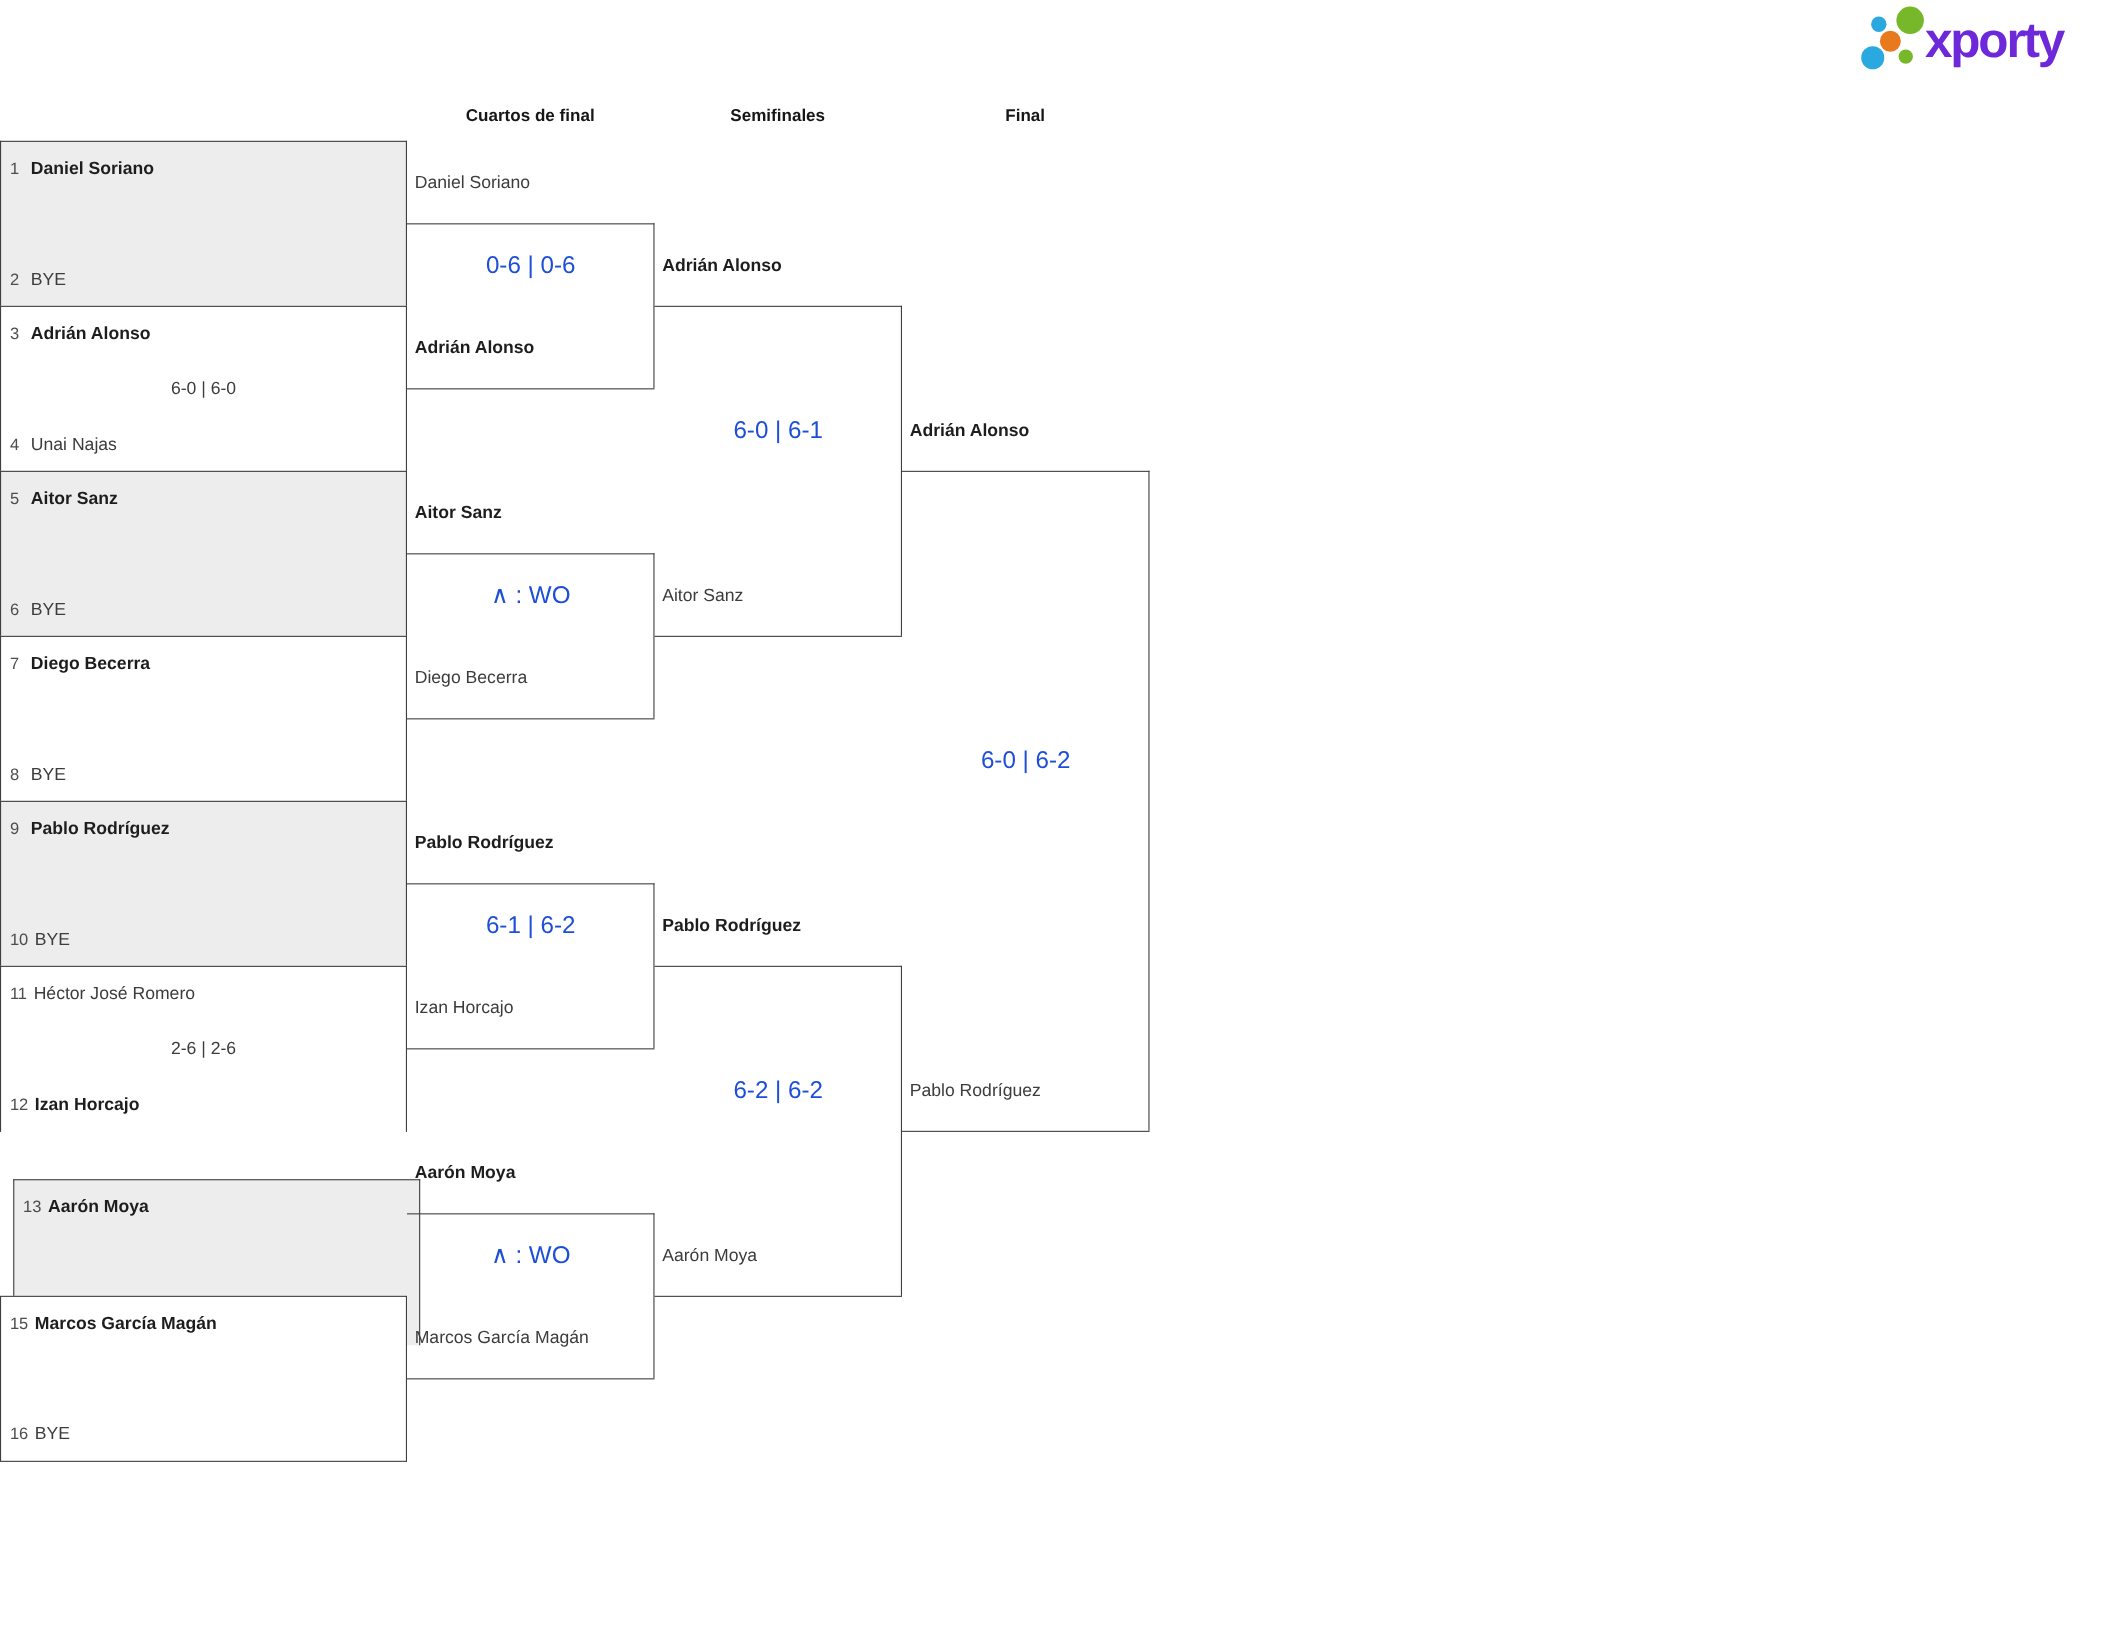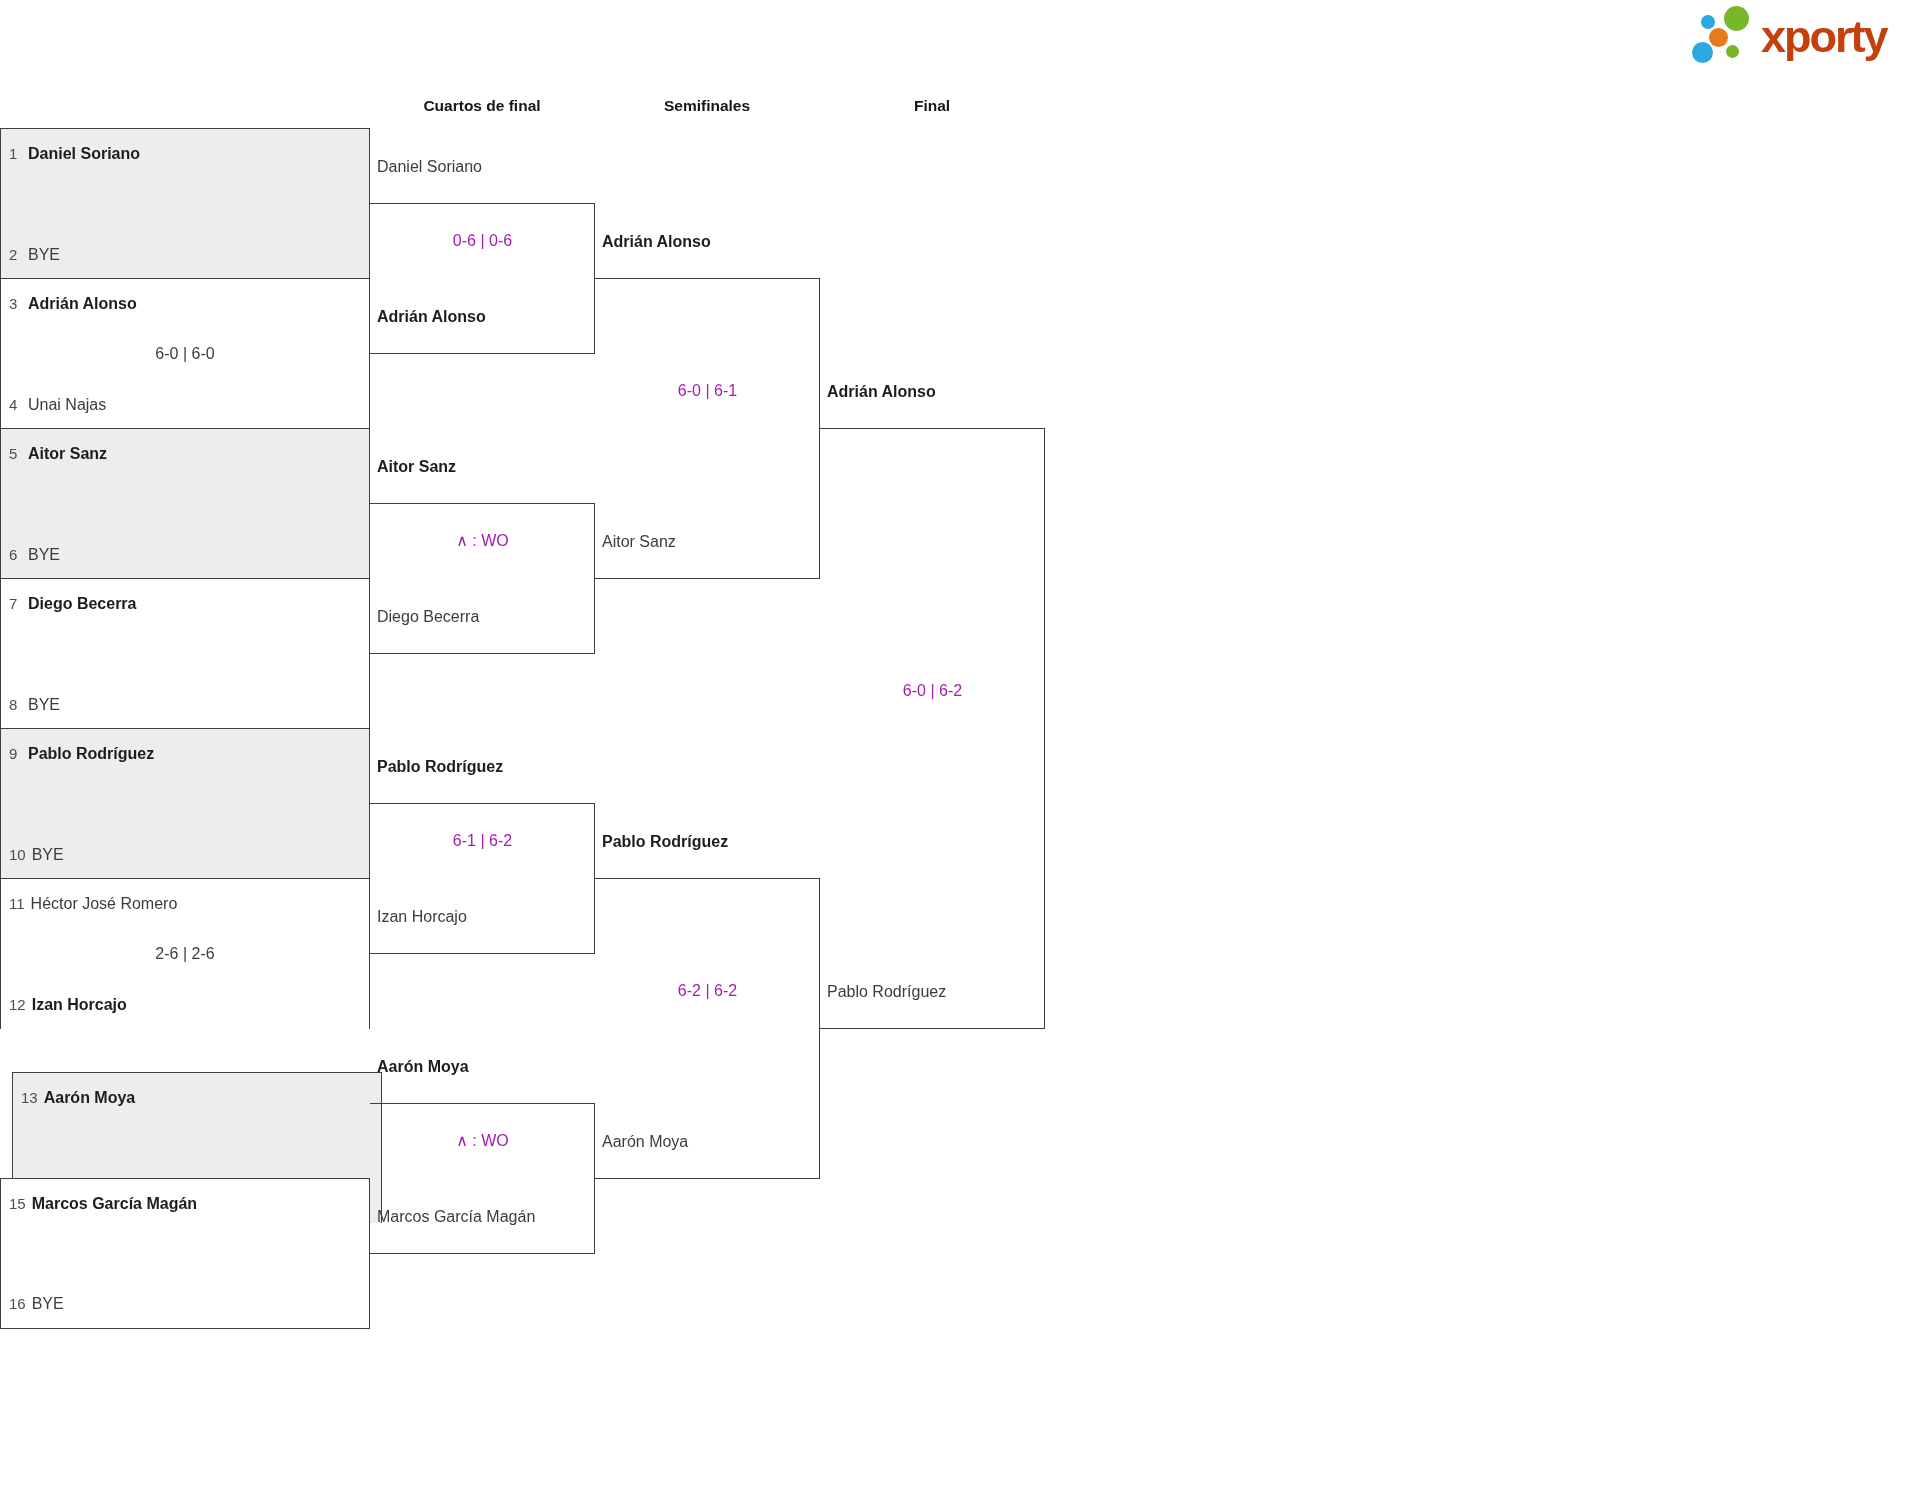--- a/index.html
+++ b/index.html
@@ -28,35 +28,35 @@
   .seed{display:inline-block;min-width:13px;margin-right:6px;font-weight:400;color:#4d4d4d;font-size:15px;}
   .pname{color:#3c3c3c;font-weight:400;}
   .pname.winner{color:#1d1d1d;font-weight:700;}
   .oct-score{position:absolute;left:0;width:100%;top:50%;transform:translateY(-50%);
              text-align:center;font-size:16px;color:#3c3c3c;}
 
   
   .slot{position:absolute;width:225px;height:70px;box-sizing:border-box;border-bottom:1px solid #3f3f3f;
         display:flex;align-items:flex-end;padding:0 6px 27px 7px;font-size:16px;line-height:19px;white-space:nowrap;}
   .connector{position:absolute;width:0;border-left:1px solid #3f3f3f;}
-  .rscore{position:absolute;width:225px;text-align:center;font-size:16px;line-height:19px;color:#a21caf;white-space:nowrap;}
+  .rscore{position:absolute;width:225px;text-align:center;font-size:22px;line-height:19px;color:#1d4ed8;white-space:nowrap;}
 </style>
 </head>
 <body>
 
 <div class="page">
 
 
   <div class="logo">
     <span class="dot" style="left: 16px; top: 15px; width: 14px; height: 14px; background: rgb(42, 169, 224);"></span>
     <span class="dot" style="left: 39px; top: 6px; width: 25px; height: 25px; background: rgb(118, 184, 42);"></span>
     <span class="dot" style="left: 24px; top: 28px; width: 19px; height: 19px; background: rgb(232, 121, 29);"></span>
     <span class="dot" style="left: 7px; top: 42px; width: 21px; height: 21px; background: rgb(42, 169, 224);"></span>
     <span class="dot" style="left: 41px; top: 45px; width: 13px; height: 13px; background: rgb(118, 184, 42);"></span>
-    <span class="logo-text" style="color: #c2410c; margin-left: 11px;">xporty</span>
+    <span class="logo-text" style="color: #6d28d9;">xporty</span>
   </div>
 
   <div class="round-header" style="left:185px;margin-top:48px;">Octavos de final</div>
   <div class="round-header" style="left:482px;">Cuartos de final</div>
   <div class="round-header" style="left:707px;">Semifinales</div>
   <div class="round-header" style="left:932px;">Final</div>
 
   <div id="bracket">
       <div class="oct-box shaded" style="top: 128px;">
         <div class="oct-row p1">

